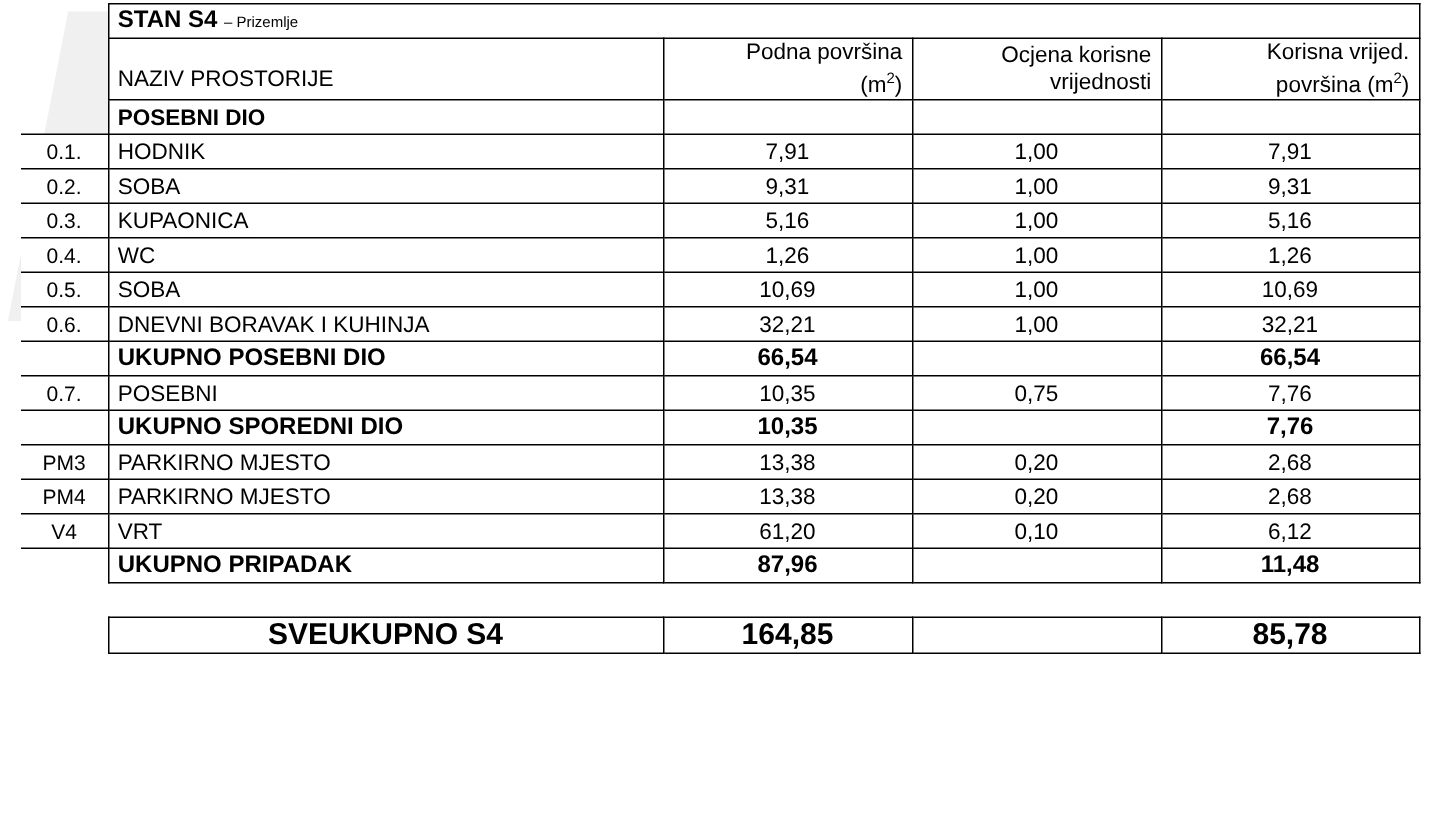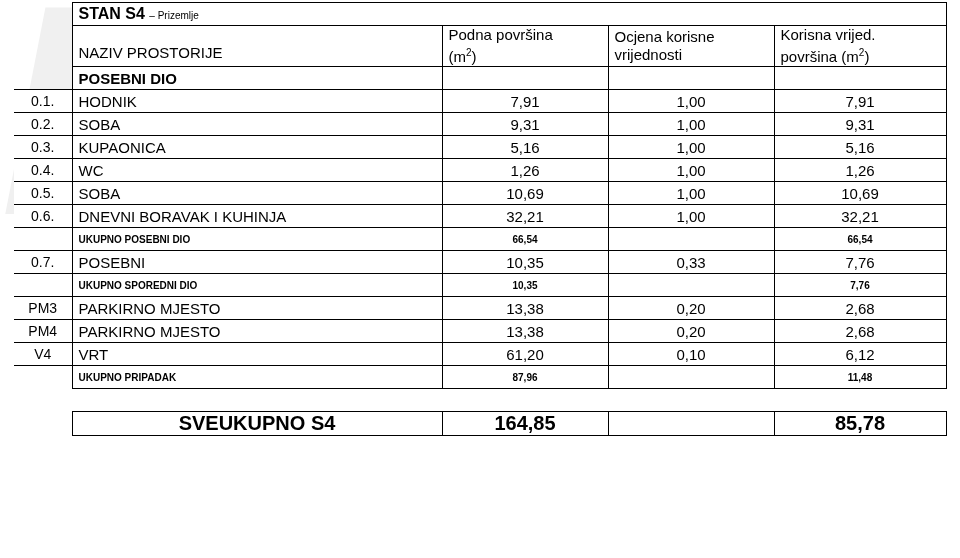--- a/index.html
+++ b/index.html
@@ -81,35 +81,35 @@
     height: 24px;
     font-weight: bold;
     font-size: 16px;
     padding-left: 6px;
   }
   .title-row td.idx { background: transparent; border: none !important; }
   .title-sub { font-weight: normal; font-size: 10px; }
 
   .head-row td {
     height: 58px;
-    text-align: left;
+    text-align: right;
     vertical-align: middle;
     line-height: 18px;
     font-size: 15px;
   }
   .head-row td.name-head {
     text-align: left;
     vertical-align: bottom;
     padding-bottom: 4px;
   }
   .head-row td.idx { border: none !important; background: transparent; }
 
   .section td { font-weight: bold; margin-left: 26px; }
 
-  .total td { font-weight: bold; font-size: 10px; }
+  .total td { font-weight: bold; font-size: 16px; }
 
   .spacer td {
     border: none !important;
     height: 13px;
     background: transparent;
   }
 
   .grand td {
     font-weight: bold;
     font-size: 20px;
@@ -216,21 +216,21 @@
         <td class="num">66,54</td>
         <td class="num"></td>
         <td class="num">66,54</td>
       </tr>
 
 
       <tr>
         <td class="idx">0.7.</td>
         <td class="name">POSEBNI</td>
         <td class="num">10,35</td>
-        <td class="num">0,33</td>
+        <td class="num">0,75</td>
         <td class="num">7,76</td>
       </tr>
 
       <tr class="total">
         <td class="idx blank"></td>
         <td class="name">UKUPNO SPOREDNI DIO</td>
         <td class="num">10,35</td>
         <td class="num"></td>
         <td class="num">7,76</td>
       </tr>

